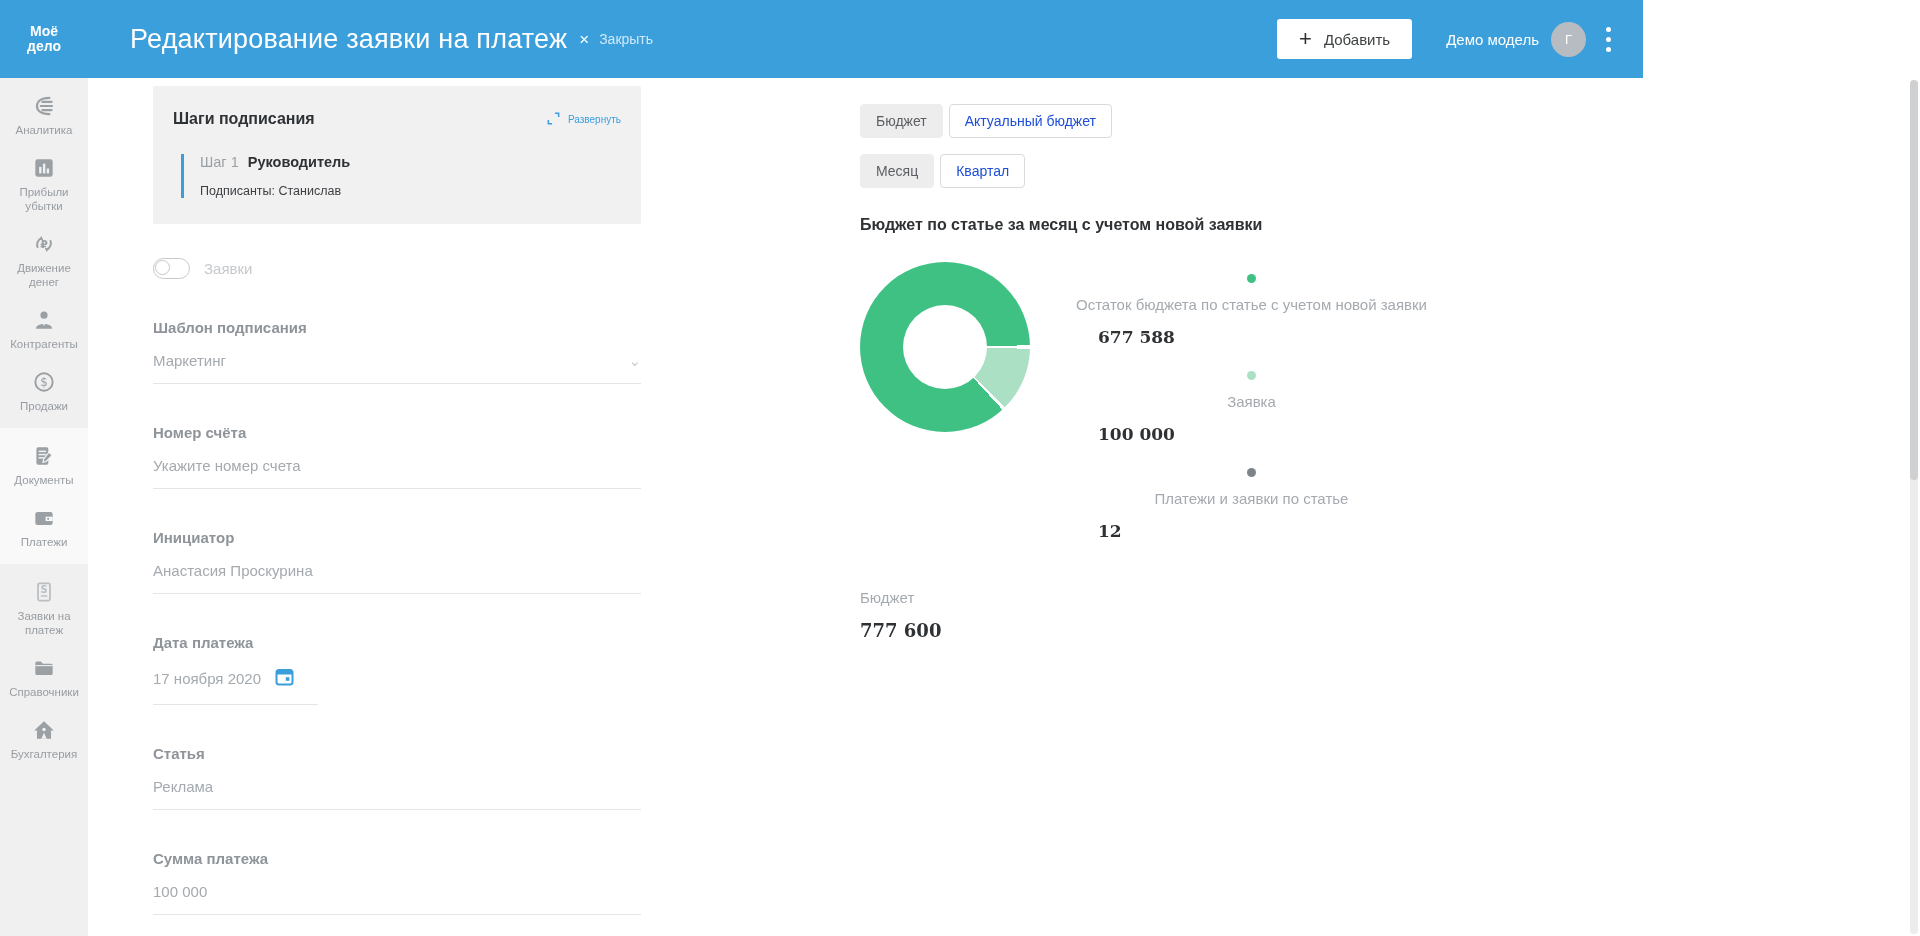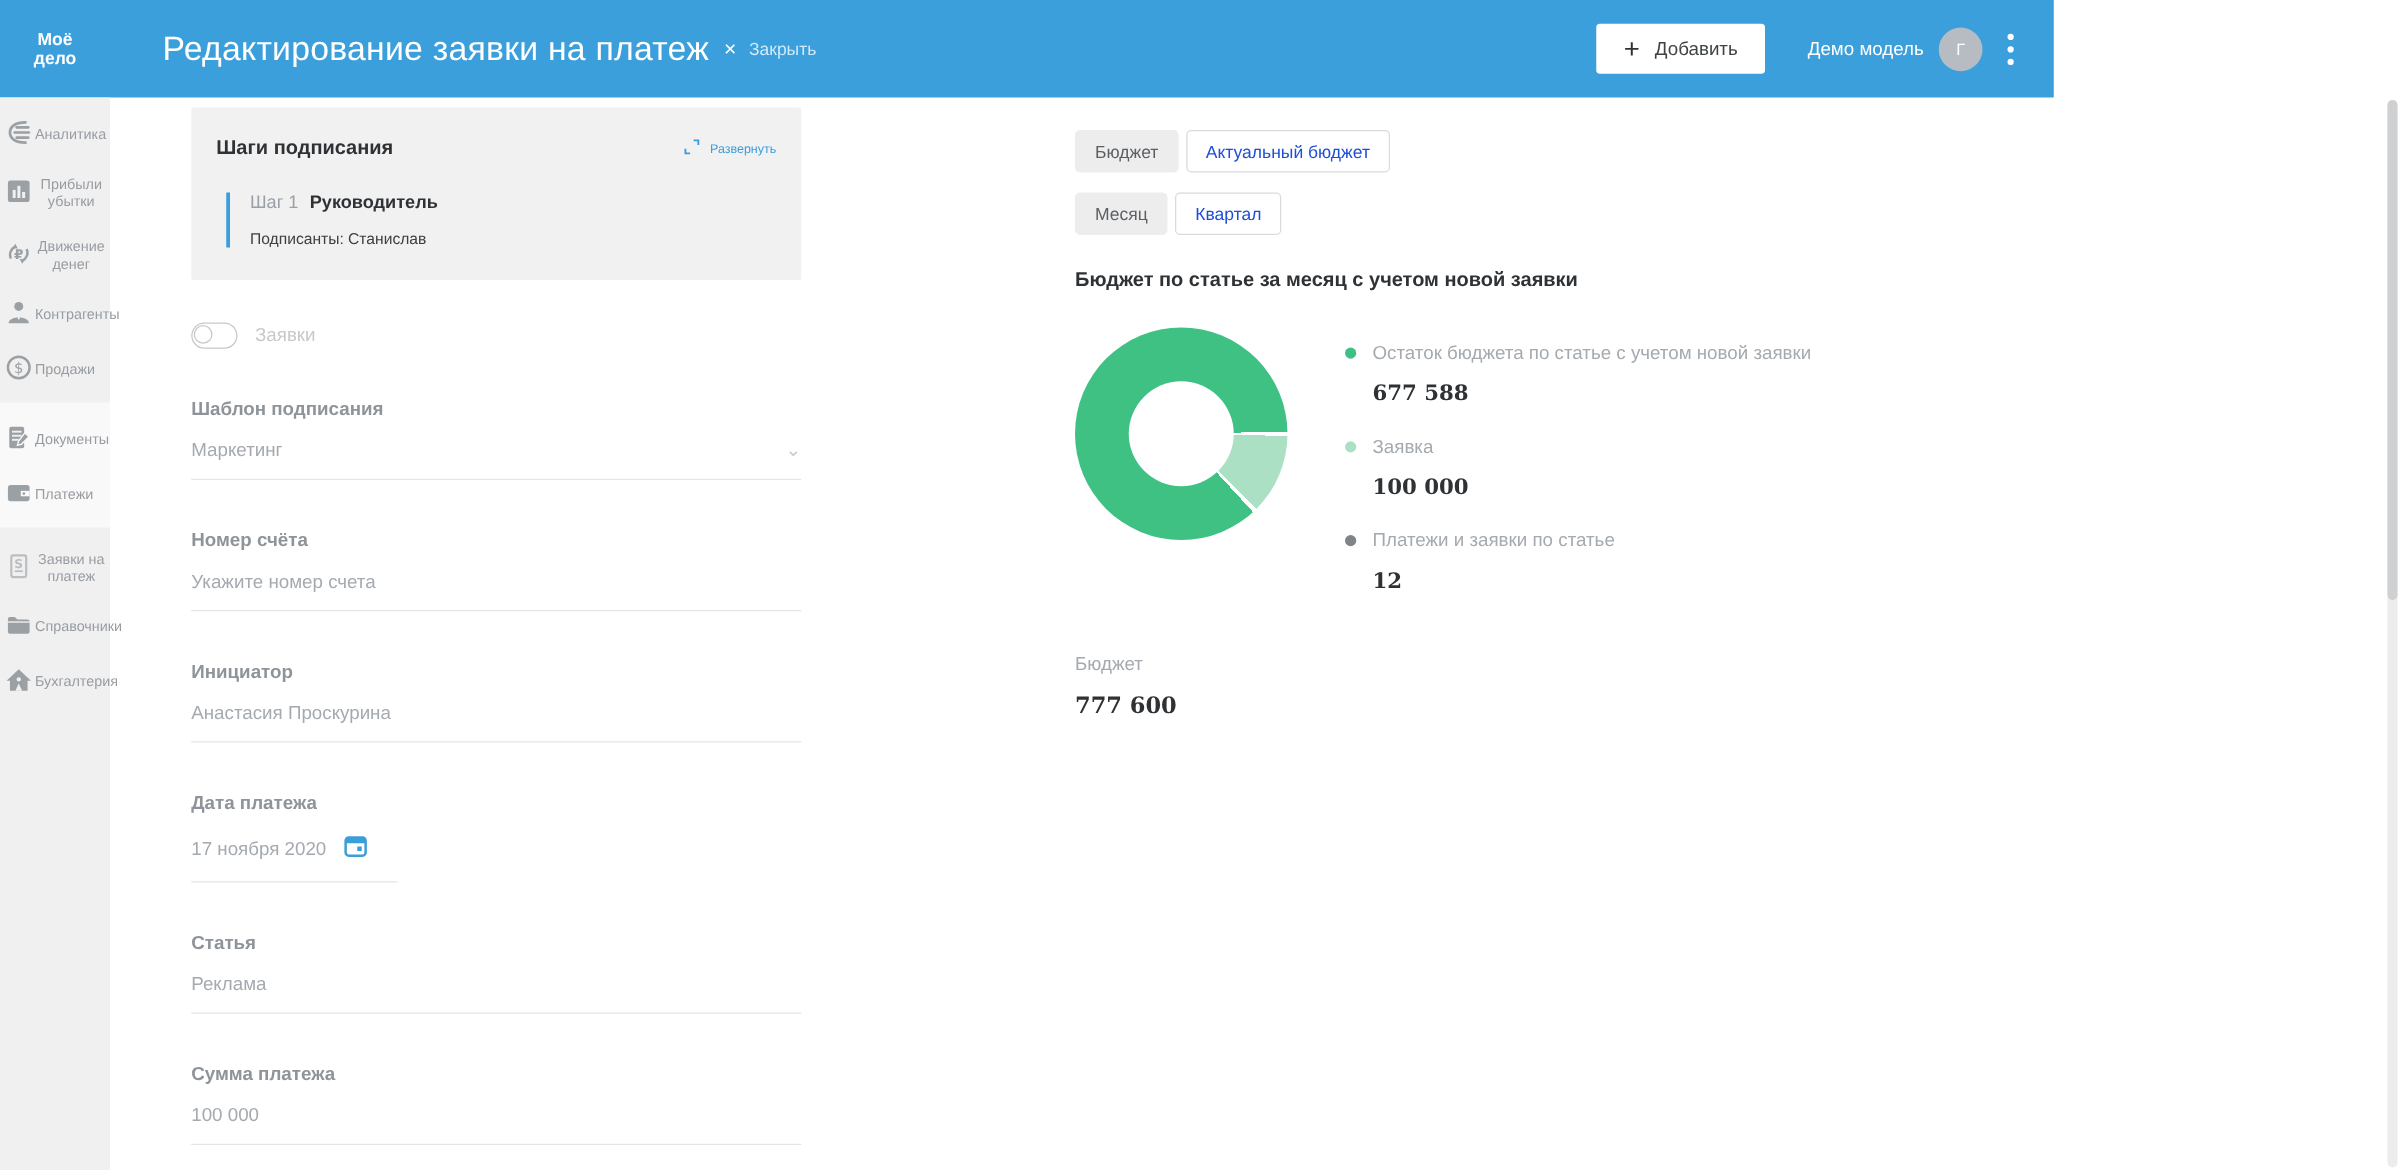--- a/index.html
+++ b/index.html
@@ -22,21 +22,21 @@
   .account-name { font-size:15px; color:#fff; }
   .avatar { width:35px; height:35px; border-radius:50%; background:#b6bcc1; color:#fff; font-size:13px;
             display:flex; align-items:center; justify-content:center; margin-left:12px; }
   .kebab { display:flex; flex-direction:column; gap:5px; margin-left:16px; cursor:pointer; padding:4px; }
   .kebab i { width:5px; height:5px; border-radius:50%; background:#fff; display:block; }
 
   
   .sidebar { position:absolute; top:78px; left:0; width:88px; height:858px; background:#f0f0f1; }
   .nav-section { padding:6px 0; }
   .nav-section.light { background:#f9f9fa; }
-  .nav-item { display:flex; flex-direction:row; align-items:center; padding:9px 2px; cursor:pointer; }
+  .nav-item { display:flex; flex-direction:column; align-items:center; padding:9px 2px; cursor:pointer; }
   .nav-icon { width:26px; height:26px; display:block; }
   .nav-label { font-size:11.5px; color:#989da2; text-align:center; line-height:14px; margin-top:4px; }
 
   
   .left-col { position:absolute; left:153px; top:86px; width:488px; }
   .signing-card { background:#f1f1f2; border-radius:2px; padding:24px 20px 26px 20px; }
   .signing-head { display:flex; align-items:center; justify-content:space-between; }
   .signing-title { font-size:16px; font-weight:bold; color:#2f3235; }
   .expand-btn { display:flex; align-items:center; gap:7px; color:var(--accent,#3a9edb); font-size:10px; cursor:pointer; }
   .step { border-left:3px solid var(--accent,#3a9edb); padding-left:16px; margin-top:26px; margin-left:8px; }
@@ -64,21 +64,21 @@
   .tab { height:34px; line-height:32px; padding:0 15px; font-size:14px; border-radius:4px; cursor:pointer; white-space:nowrap; }
   .tab.active { background:#ededee; color:#5b5f63; border:1px solid #ededee; }
   .tab.inactive { background:#fff; color:#1d4ed8; border:1px solid #d9dadb; }
   .tab-row.period { margin-bottom:28px; }
   .chart-title { font-size:16px; font-weight:bold; color:#2f3235; margin-bottom:28px; }
   .chart-flex { display:flex; }
   .donut { width:170px; height:170px; border-radius:50%; position:relative; flex:0 0 auto; }
   .donut-hole { position:absolute; left:43px; top:43px; width:84px; height:84px; background:#fff; border-radius:50%; }
   .legend { margin-left:46px; padding-top:12px; }
   .legend-item { margin-bottom:24px; }
-  .legend-line { display:flex; align-items:center; gap:13px; }
+  .legend-line { display:flex; align-items:center; gap:13px;flex-direction:column; }
   .legend-dot { width:9px; height:9px; border-radius:50%; flex:0 0 auto; }
   .legend-label { font-size:15px; color:#a4aaaf; }
   .legend-value { font-family:"DejaVu Serif", serif; font-size:17px; font-weight:bold; color:#2f3235; margin:14px 0 0 22px; }
   .budget-total { margin-top:24px; }
   .budget-total-label { font-size:15px; color:#a4aaaf; }
   .budget-total-value { font-family:"DejaVu Serif", serif; font-size:18px; font-weight:bold; color:#2f3235; margin-top:14px; }
 
   
   .scroll-track { position:absolute; right:2px; top:80px; width:8px; height:854px; background:#ececec; border-radius:4px; }
   .scroll-thumb { position:absolute; right:0; top:0; width:8px; height:400px; background:#cfd0d1; border-radius:4px; cursor:grab; }

